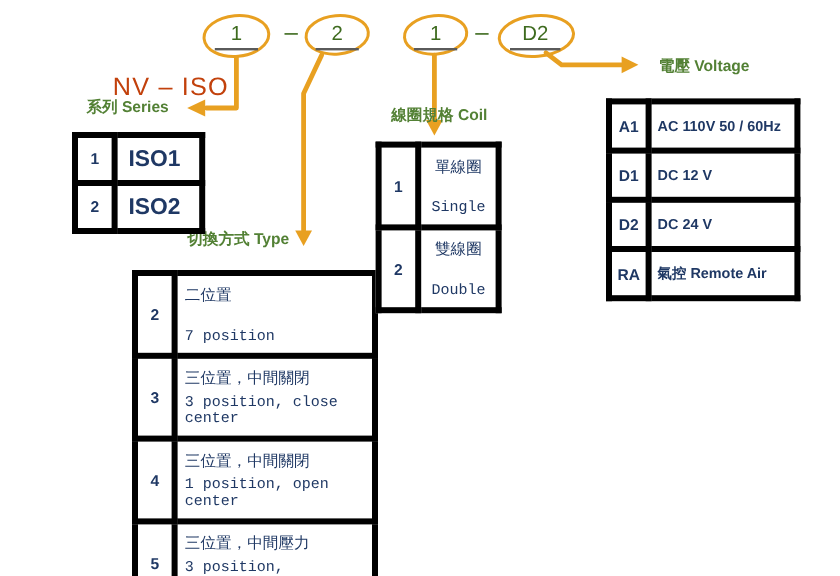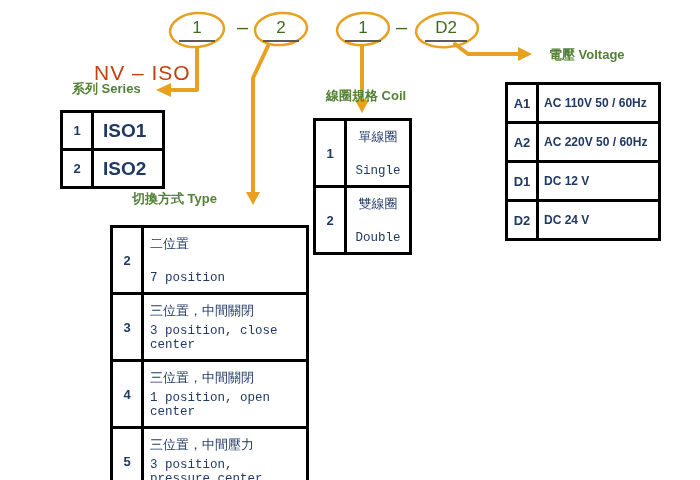--- a/index.html
+++ b/index.html
@@ -19,27 +19,27 @@
   .seg-type    { left:263px; }
   .seg-coil    { left:345px; }
   .seg-voltage { left:425px; width:42px; }
   .code-dash { position:absolute; top:16px; font-size:20px; color:#3E6B1F; z-index:2; }
   .dash-1 { left:237px; }
   .dash-2 { left:396px; }
 
   
   .sec-title { position:absolute; color:#538135; font-weight:700; font-size:13px; z-index:2; white-space:nowrap; }
   .series-title  { left:72px;  top:80px; }
-  .type-title    { left:132px; top:190px; }
+  .type-title    { left:156px; top:190px; }
   .coil-title    { left:326px; top:87px; }
   .voltage-title { left:549px; top:46px; }
 
   
   .tbl { position:absolute; border-collapse:collapse; z-index:2; background:#ffffff; color:#1F3864; }
-  .tbl td { border:3px solid #000000; vertical-align:middle; }
+  .tbl td { border:5px solid #000000; vertical-align:middle; }
   .code-cell { width:26px; text-align:center; font-weight:700; font-size:13px; }
 
   .series-tbl { left:60px; top:110px; }
   .series-tbl td { height:33px; }
   .series-tbl .label-cell { width:58px; padding-left:9px; font-weight:700; font-size:19px; }
 
   .type-tbl { left:110px; top:225px; }
   .type-tbl td { height:58px; }
   .type-tbl .desc-cell { width:150px; padding:3px 6px; }
   .two-line { display:flex; flex-direction:column; justify-content:space-between; height:50px; }
@@ -171,27 +171,27 @@
   </tbody>
     </table>
 
   <table class="tbl voltage-tbl">
     <tbody>
         <tr>
       <td class="code-cell">A1</td>
       <td class="label-cell">AC 110V 50 / 60Hz</td>
     </tr>
     <tr>
-      <td class="code-cell">A2</td>
-      <td class="label-cell">AC 220V 50 / 60Hz</td>
-    </tr>
-    <tr>
       <td class="code-cell">D1</td>
       <td class="label-cell">DC 12 V</td>
     </tr>
     <tr>
       <td class="code-cell">D2</td>
       <td class="label-cell">DC 24 V</td>
     </tr>
+    <tr>
+      <td class="code-cell">RA</td>
+      <td class="label-cell">氣控  Remote Air</td>
+    </tr>
   </tbody>
     </table>
 
 </div>
 
 </body></html>

